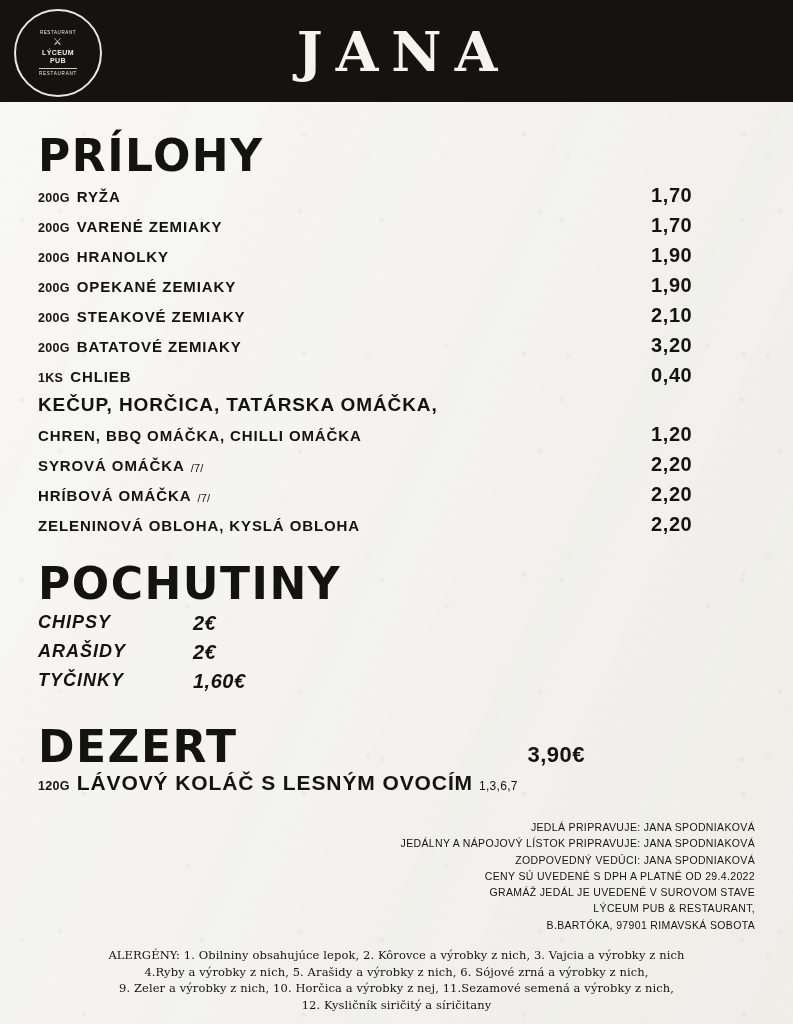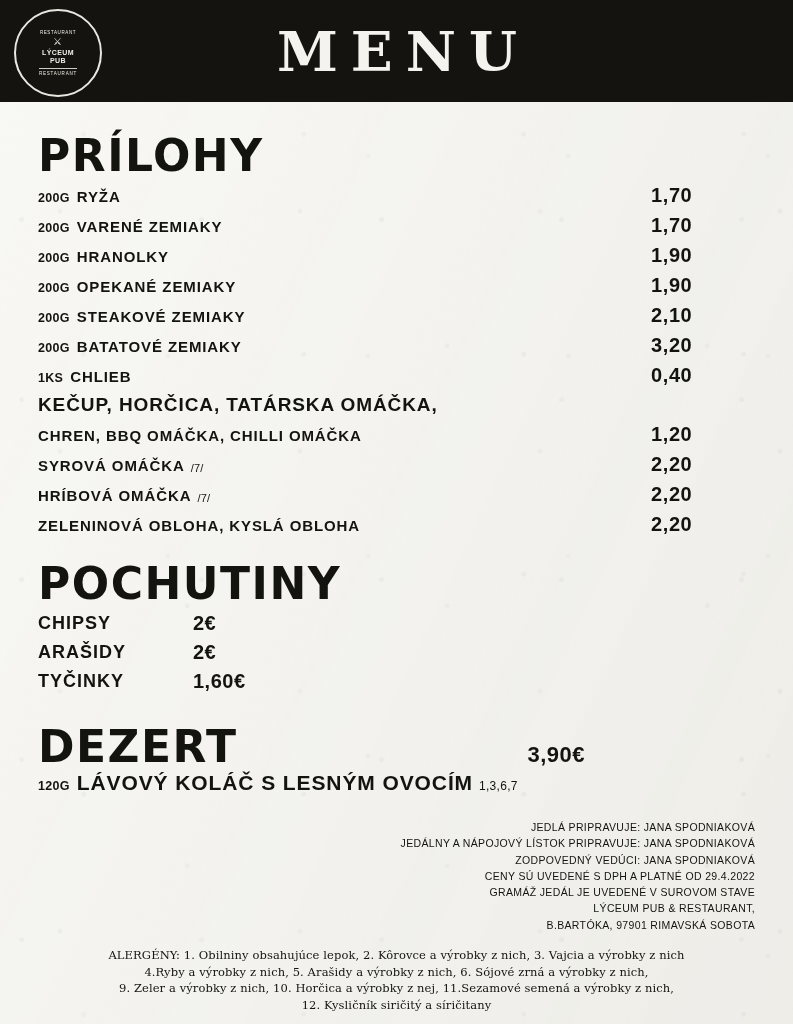--- a/index.html
+++ b/index.html
@@ -158,22 +158,23 @@
     font-size: 19px;
     font-weight: 700;
     letter-spacing: .9px;
     text-transform: uppercase;
     margin-bottom: 7px;
   }
 
   
   .snack-row {
     display: flex;
-    align-items: center;
+    align-items: flex-start;
     margin-bottom: 6px;
+    font-style: italic;
   }
   .snack-name {
     font-size: 18px;
     font-weight: 700;
     letter-spacing: 1px;
     text-transform: uppercase;
     width: 155px;
     flex: 0 0 155px;
   }
   .snack-price {
@@ -237,21 +238,21 @@
 
 <div class="paper-texture"></div>
 
 <div class="header">
   <div class="logo">
     <div class="logo-top">Restaurant</div>
     <div class="logo-mark">⚔</div>
     <div class="logo-name">LÝCEUM<br>PUB</div>
     <div class="logo-bottom">Restaurant</div>
   </div>
-  <div class="header-title">MENU</div>
+  <div class="header-title">JANA</div>
 </div>
 
 <div class="content">
 
   <h2 class="section-title">PRÍLOHY</h2>
 
   <div class="items priced">
 
     <div class="item-row">
       <div class="item-left">

